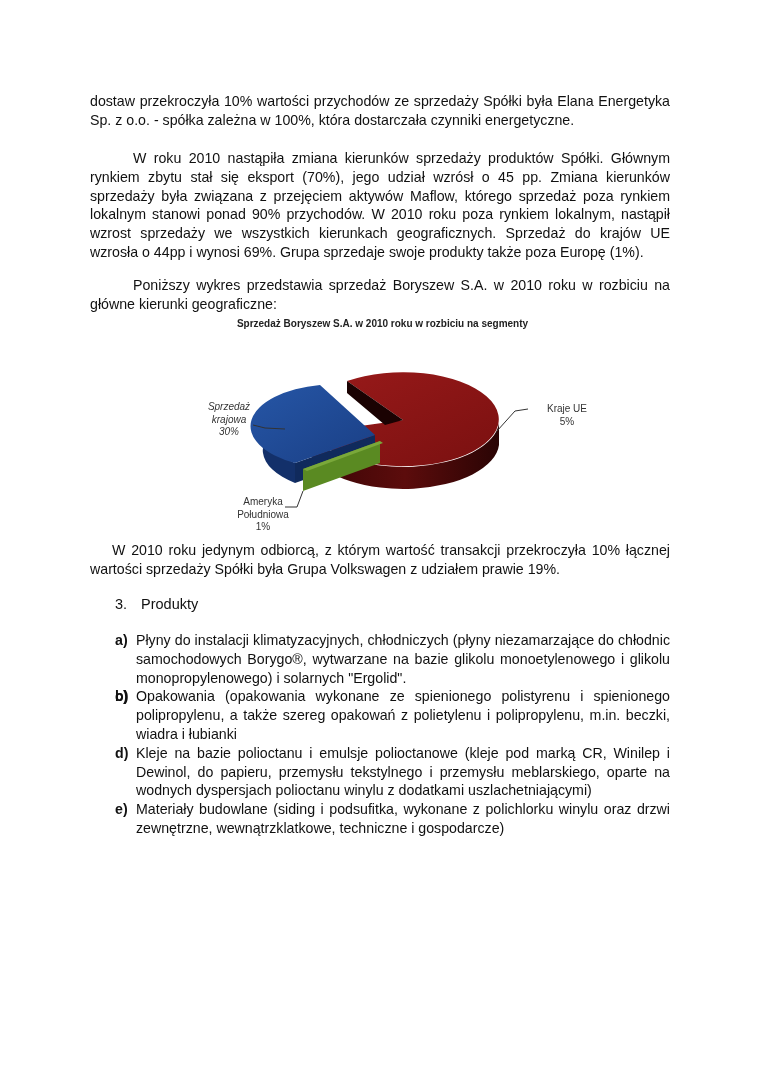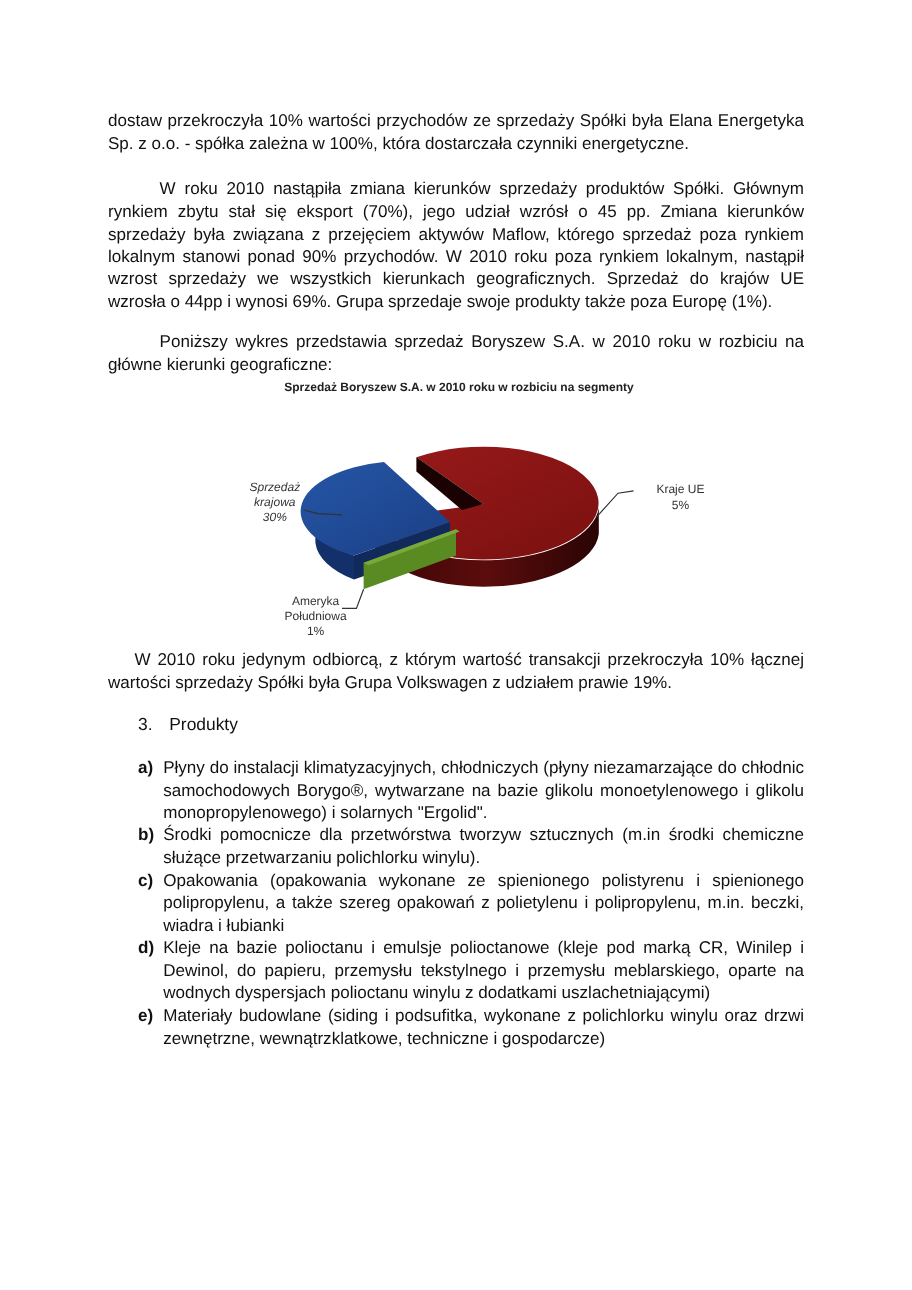--- a/index.html
+++ b/index.html
@@ -100,19 +100,19 @@
 
   <p class="p indent-sm last-line-left" style="top:541px;">W 2010 roku jedynym odbiorcą, z którym wartość transakcji przekroczyła 10% łącznej wartości sprzedaży Spółki była Grupa Volkswagen z udziałem prawie 19%.</p>
 
   <h3 class="heading">
     <span class="num">3.</span>
     <span>Produkty</span>
   </h3>
 
   <ul class="list">
     <li><span class="marker">a)</span><span>Płyny do instalacji klimatyzacyjnych, chłodniczych (płyny niezamarzające do chłodnic samochodowych Borygo®, wytwarzane na bazie  glikolu monoetylenowego i glikolu monopropylenowego) i solarnych "Ergolid".</span></li>
-    <li><span class="marker">b)</span><span>Środki pomocnicze dla przetwórstwa tworzyw sztucznych (m.in środki chemiczne służące przetwarzaniu polichlorku winylu).</span></li>
+    <li><span class="marker">b)</span></li>
     <li><span class="marker">c)</span><span>Opakowania (opakowania wykonane ze spienionego polistyrenu i spienionego polipropylenu, a także szereg opakowań z polietylenu i polipropylenu, m.in. beczki, wiadra i łubianki</span></li>
     <li><span class="marker">d)</span><span>Kleje na bazie polioctanu i emulsje polioctanowe (kleje pod marką CR, Winilep i Dewinol, do papieru, przemysłu tekstylnego i przemysłu meblarskiego, oparte na wodnych dyspersjach polioctanu winylu z dodatkami uszlachetniającymi)</span></li>
     <li><span class="marker">e)</span><span>Materiały budowlane (siding i podsufitka, wykonane z polichlorku winylu oraz drzwi zewnętrzne, wewnątrzklatkowe, techniczne i gospodarcze)</span></li>
   </ul>
 
 </div>
 
 </body></html>

